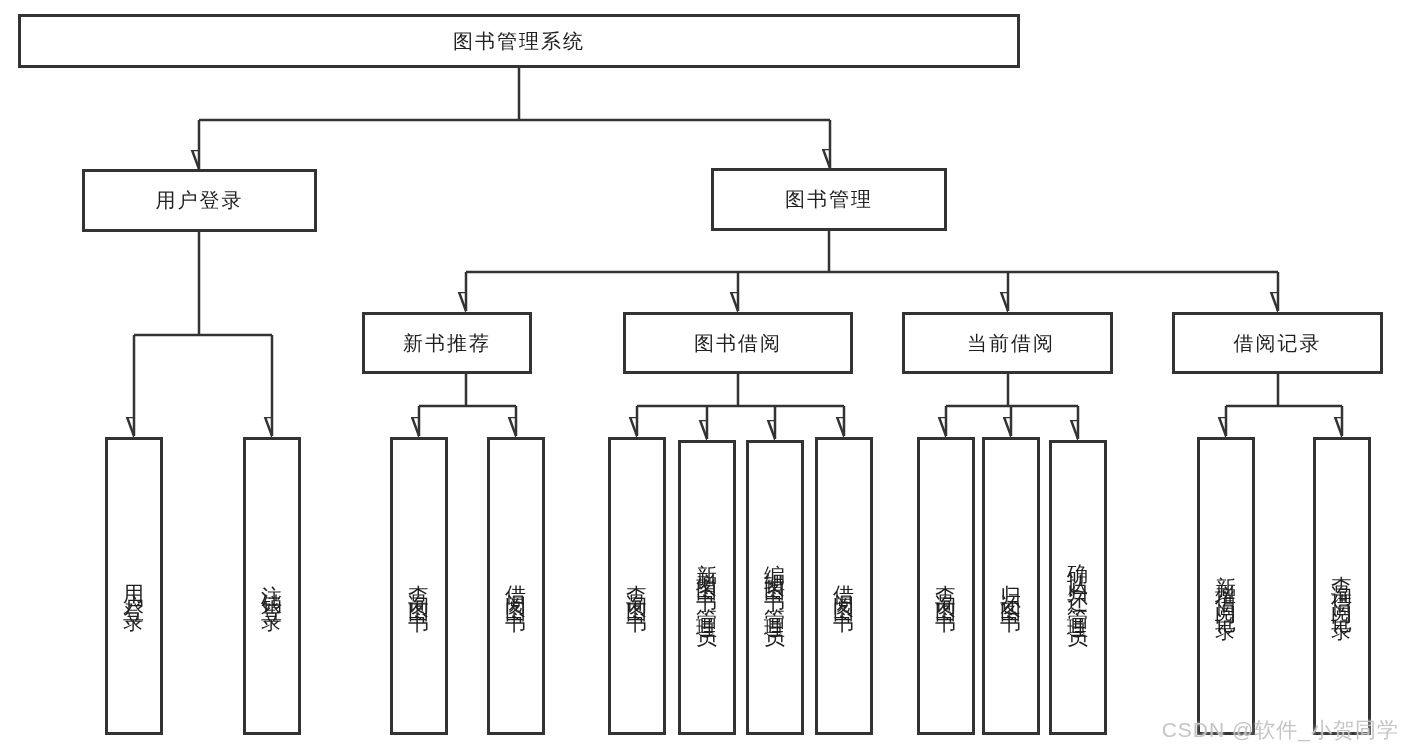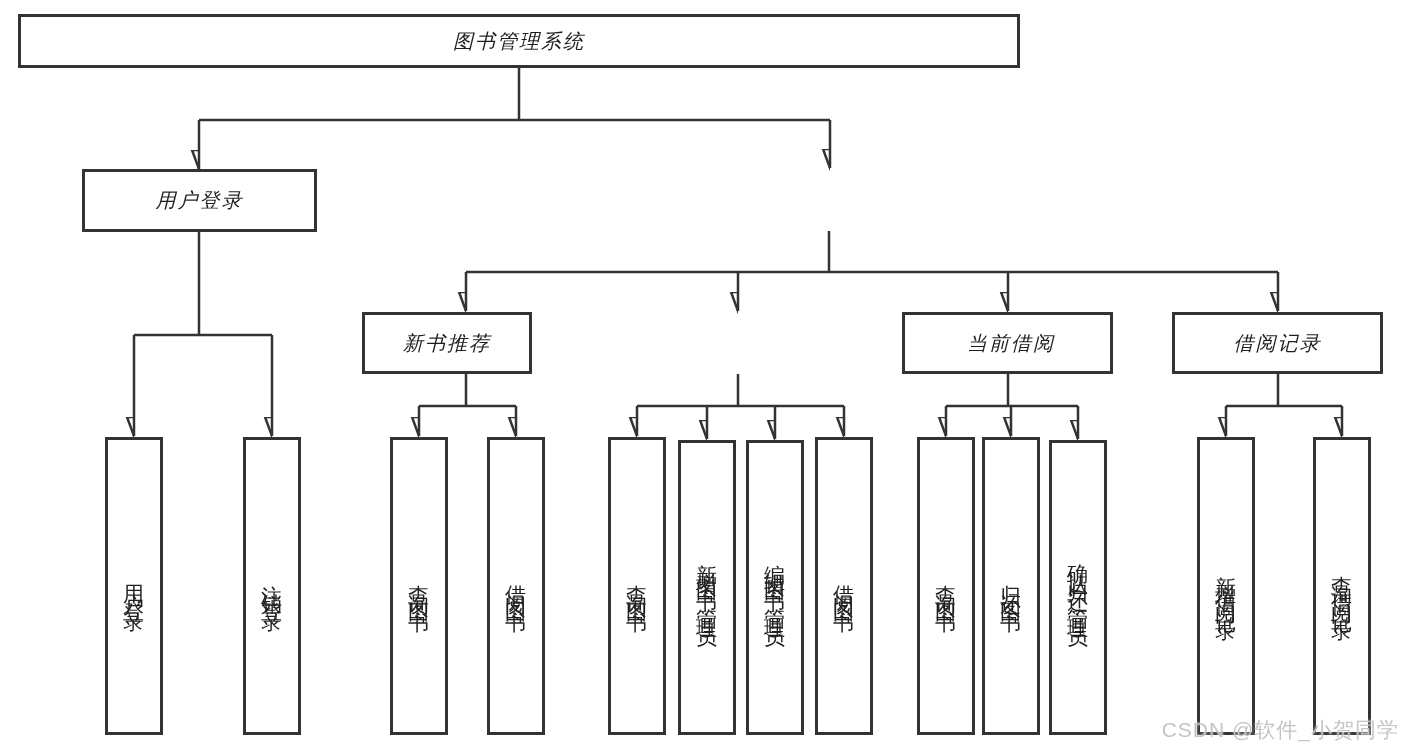--- a/index.html
+++ b/index.html
@@ -23,21 +23,20 @@
     background: #ffffff;
     display: flex;
     align-items: center;
     justify-content: center;
     text-align: center;
   }
   .hbox span {
     font-size: 20px;
     letter-spacing: 2px;
     white-space: nowrap;
-    font-style: italic;
   }
   .leaf {
     width: 58px;
     height: 298px;
   }
   .leaf span {
     writing-mode: vertical-rl;
     text-orientation: mixed;
     font-size: 21px;
     letter-spacing: 9px;
@@ -115,23 +114,29 @@
     <line x1="1342" y1="406" x2="1342" y2="436" marker-end="url(#arrowhead)"></line>
   </svg>
 
   <div class="box hbox" style="left:18px; top:14px; width:1002px; height:54px;">
     <span>图书管理系统</span>
   </div>
 
   <div class="box hbox" style="left:82px; top:169px; width:235px; height:63px;">
     <span>用户登录</span>
   </div>
+  <div class="box hbox" style="left:711px; top:168px; width:236px; height:63px;">
+    <span>图书管理</span>
+  </div>
 
   <div class="box hbox" style="left:362px; top:312px; width:170px; height:62px;">
     <span>新书推荐</span>
+  </div>
+  <div class="box hbox" style="left:623px; top:312px; width:230px; height:62px;">
+    <span>图书借阅</span>
   </div>
   <div class="box hbox" style="left:902px; top:312px; width:211px; height:62px;padding-left:7px;">
     <span>当前借阅</span>
   </div>
   <div class="box hbox" style="left:1172px; top:312px; width:211px; height:62px;text-align:right;">
     <span>借阅记录</span>
   </div>
 
   <div class="box leaf" style="left:105px; top:437px;">
     <span>用户登录</span>

